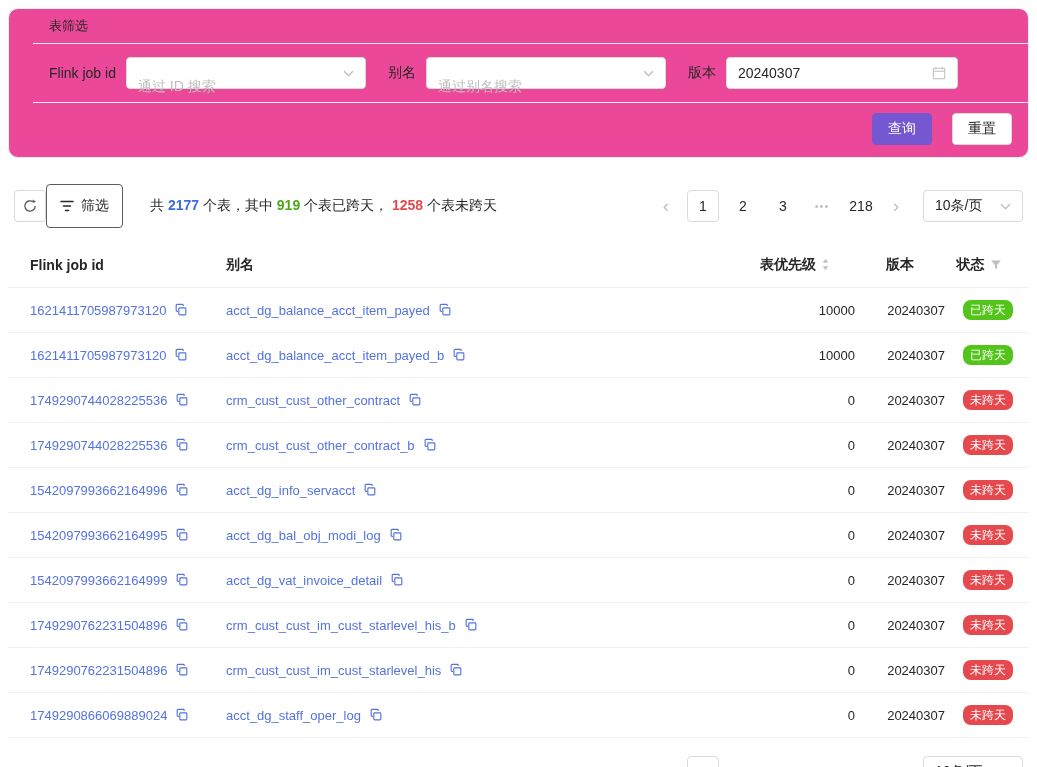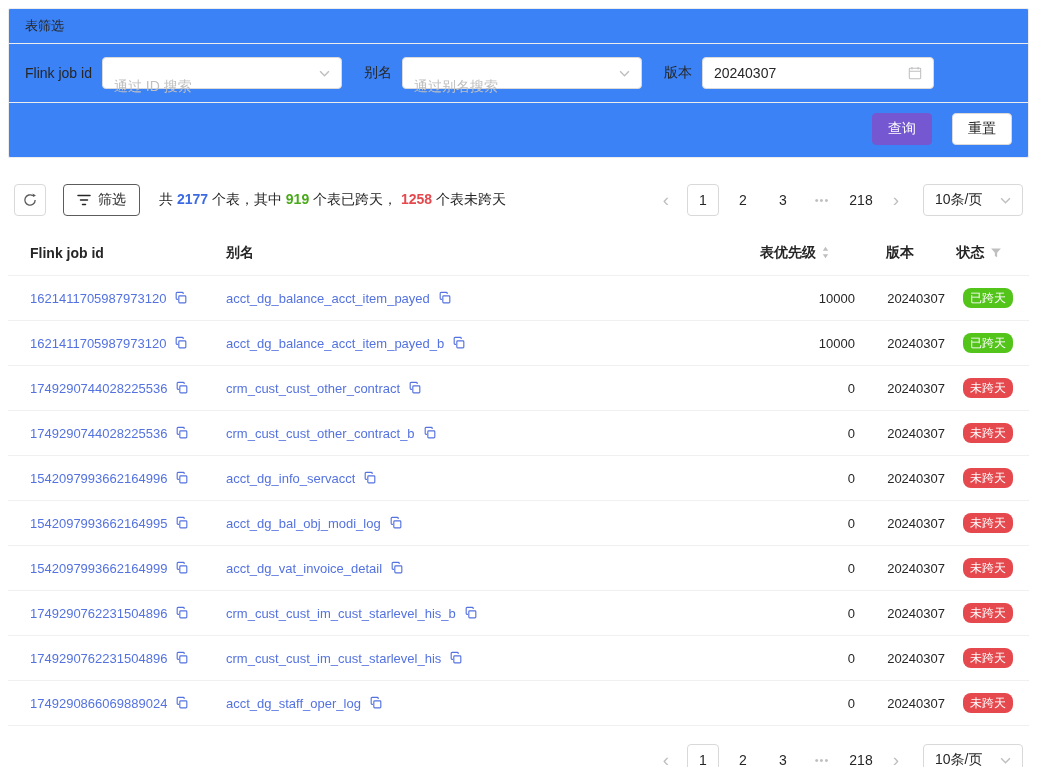--- a/index.html
+++ b/index.html
@@ -4,21 +4,21 @@
 <style>
   * { box-sizing: border-box; }
   html,body { margin:0; padding:0; background:#fff; }
   body {
     font-family: "Liberation Sans", "DejaVu Sans", sans-serif;
     color:#262626; font-size:14px;
   }
   .page { width:1037px; height:767px; padding:8px 8px 0; overflow:hidden; }
 
   
-  .filter-card { border:1px solid #ececec; border-radius:2px; background:#3b82f6; }
+  .filter-card { border:1px solid #ececec; border-radius:10px; background:#ec4899;padding-left:24px; }
   .fc-header { height:35px; display:flex; align-items:center; padding:0 16px;
                border-bottom:1px solid #ececec; font-size:13px; color:#262626; }
   .fc-fields { display:flex; align-items:center; padding:13px 16px; border-bottom:1px solid #ececec; }
   .field { display:flex; align-items:center; }
   .field + .field { margin-left:22px; }
   .field label { margin-right:10px; white-space:nowrap; color:#262626; }
   .select, .date-input {
     height:32px; border:1px solid #d9d9d9; border-radius:4px; background:#fff;
     display:flex; align-items:center; justify-content:space-between;
     padding:0 11px; cursor:pointer;
@@ -31,24 +31,24 @@
   .btn { height:32px; padding:0 15px; border:1px solid #d9d9d9; border-radius:4px;
          background:#fff; font-size:14px; color:#262626; cursor:pointer;
          font-family:inherit; }
   .btn.primary { background:var(--primary); border-color:var(--primary); color:#fff; }
 
   
   .toolbar { margin-top:26px; display:flex; align-items:center; padding:0 6px; }
   .icon-btn { width:32px; height:32px; border:1px solid #d9d9d9; border-radius:4px;
               background:#fff; display:flex; align-items:center; justify-content:center;
               color:#595959; cursor:pointer; }
-  .filter-btn { height:32px; margin-left:17px; padding:0 13px; border:1px solid #5c5c5c;
+  .filter-btn { height:44px; padding:0 13px; border:1px solid #5c5c5c;
                 border-radius:4px; background:#fff; display:flex; align-items:center; gap:7px;
                 font-size:14px; color:#262626; cursor:pointer; font-family:inherit; }
-  .summary { margin-left:19px; white-space:nowrap; }
+  .summary { margin-left:27px; white-space:nowrap; }
   .summary .n-blue  { color:var(--summary-blue);  font-weight:600; }
   .summary .n-green { color:var(--summary-green); font-weight:600; }
   .summary .n-red   { color:var(--summary-red);   font-weight:600; }
   .spacer { flex:1; }
 
   
   .pagination { display:flex; align-items:center; }
   .pg-item { min-width:32px; height:32px; margin-left:8px; display:inline-flex;
              align-items:center; justify-content:center; border-radius:4px;
              cursor:pointer; color:#262626; }

